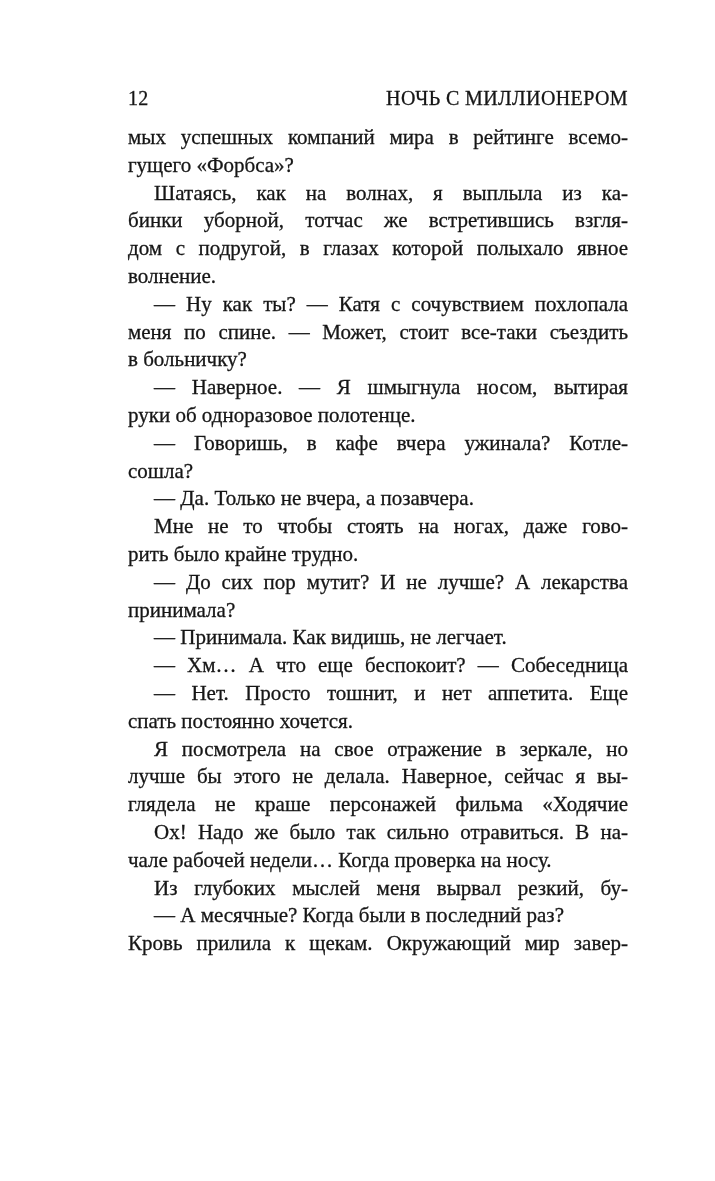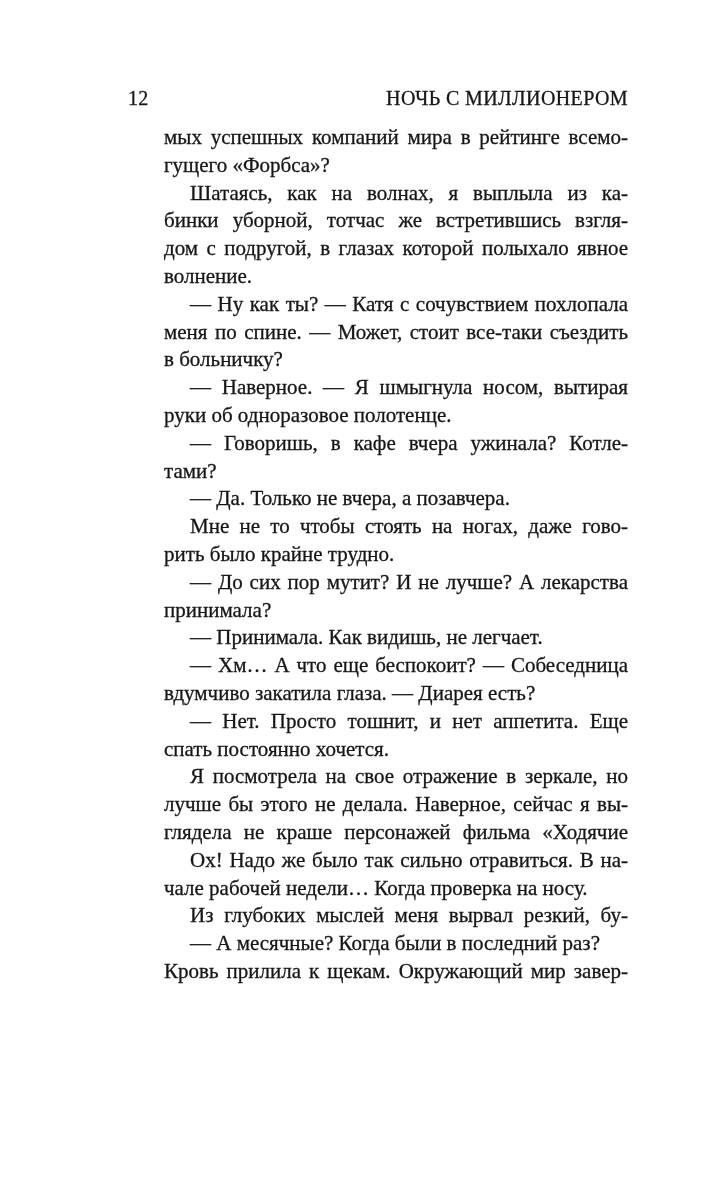--- a/index.html
+++ b/index.html
@@ -41,21 +41,20 @@
   .text-block {
     position: absolute;
     top: 124px;
     left: 128px;
     width: 500px;
     font-size: 21px;
     line-height: 27.8px;
   }
   .line {
     text-align: left;
-    margin-left: 36px;
   }
   .line.justify {
     text-align: justify;
     text-align-last: justify;
   }
   .line.indent {
     padding-left: 26px;
   }
 </style>
 </head>
@@ -72,29 +71,28 @@
       <div class="line indent justify">Шатаясь, как на волнах, я выплыла из ка-</div>
       <div class="line justify">бинки уборной, тотчас же встретившись взгля-</div>
       <div class="line justify">дом с подругой, в глазах которой полыхало явное</div>
       <div class="line">волнение.</div>
       <div class="line indent justify">— Ну как ты? — Катя с сочувствием похлопала</div>
       <div class="line justify">меня по спине. — Может, стоит все-таки съездить</div>
       <div class="line">в больничку?</div>
       <div class="line indent justify">— Наверное. — Я шмыгнула носом, вытирая</div>
       <div class="line">руки об одноразовое полотенце.</div>
       <div class="line indent justify">— Говоришь, в кафе вчера ужинала? Котле-</div>
-      <div class="line">тами?</div>
+      <div class="line">сошла?</div>
       <div class="line indent">— Да. Только не вчера, а позавчера.</div>
       <div class="line indent justify">Мне не то чтобы стоять на ногах, даже гово-</div>
       <div class="line">рить было крайне трудно.</div>
       <div class="line indent justify">— До сих пор мутит? И не лучше? А лекарства</div>
       <div class="line">принимала?</div>
       <div class="line indent">— Принимала. Как видишь, не легчает.</div>
       <div class="line indent justify">— Хм… А что еще беспокоит? — Собеседница</div>
-      <div class="line">вдумчиво закатила глаза. — Диарея есть?</div>
       <div class="line indent justify">— Нет. Просто тошнит, и нет аппетита. Еще</div>
       <div class="line">спать постоянно хочется.</div>
       <div class="line indent justify">Я посмотрела на свое отражение в зеркале, но</div>
       <div class="line justify">лучше бы этого не делала. Наверное, сейчас я вы-</div>
       <div class="line justify">глядела не краше персонажей фильма «Ходячие</div>
       <div class="line indent justify">Ох! Надо же было так сильно отравиться. В на-</div>
       <div class="line">чале рабочей недели… Когда проверка на носу.</div>
       <div class="line indent justify">Из глубоких мыслей меня вырвал резкий, бу-</div>
       <div class="line indent">— А месячные? Когда были в последний раз?</div>
       <div class="line justify">Кровь прилила к щекам. Окружающий мир завер-</div>

